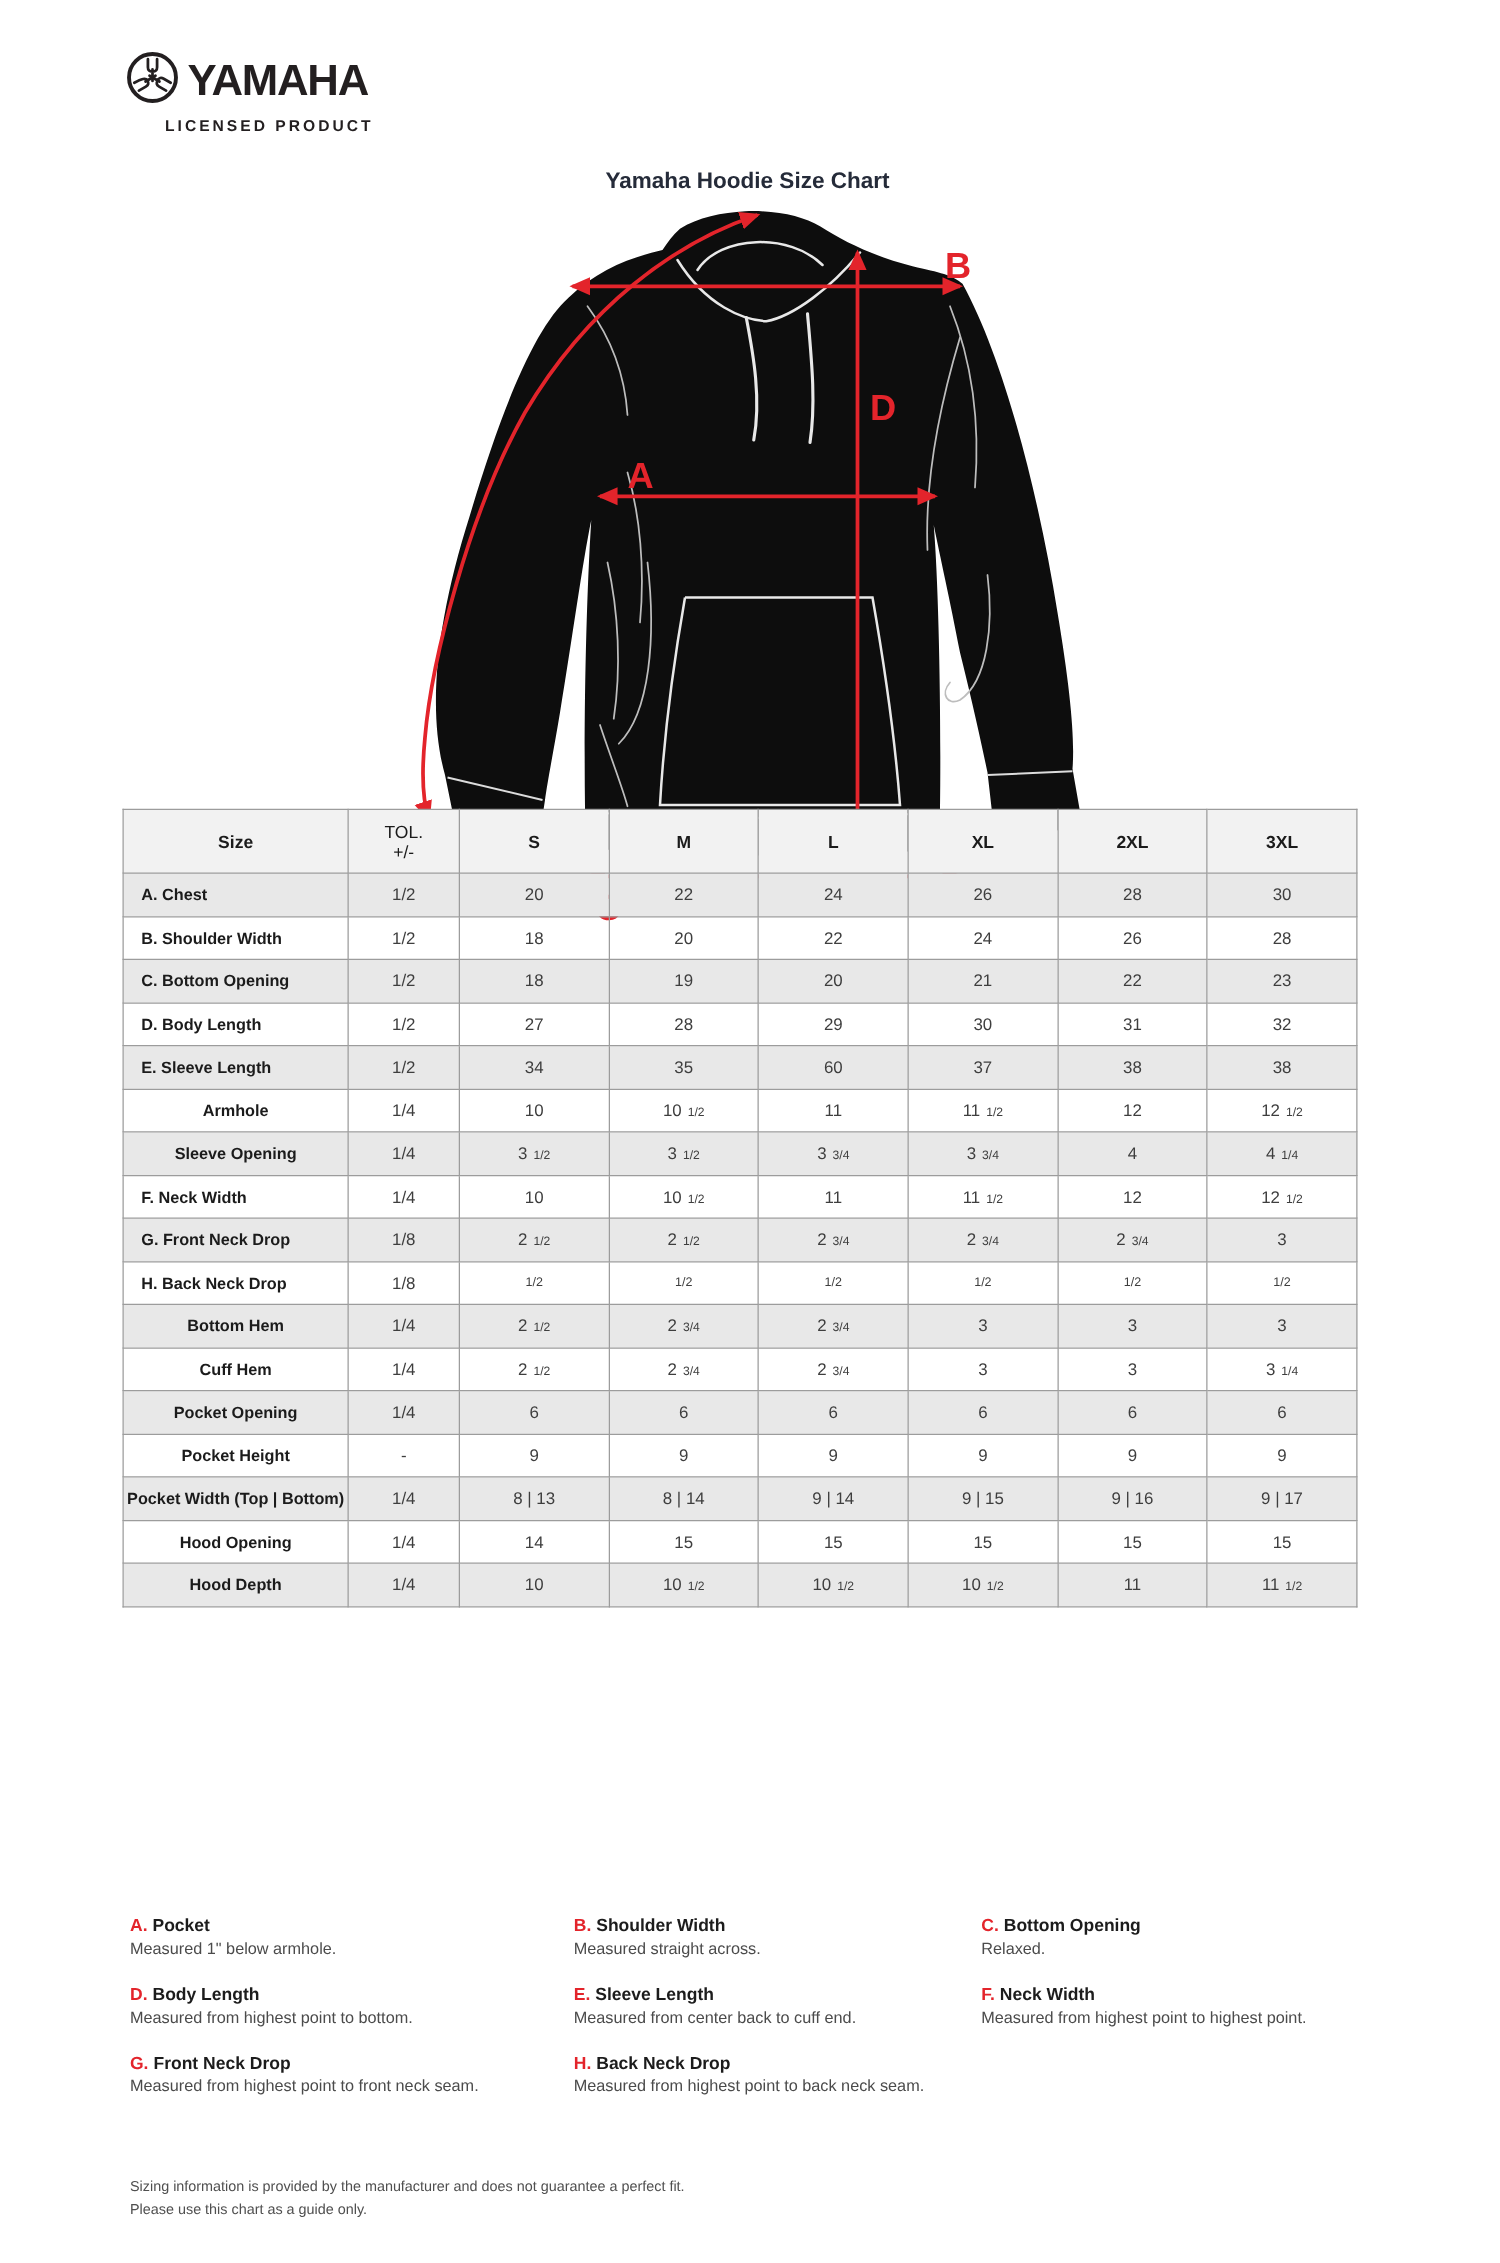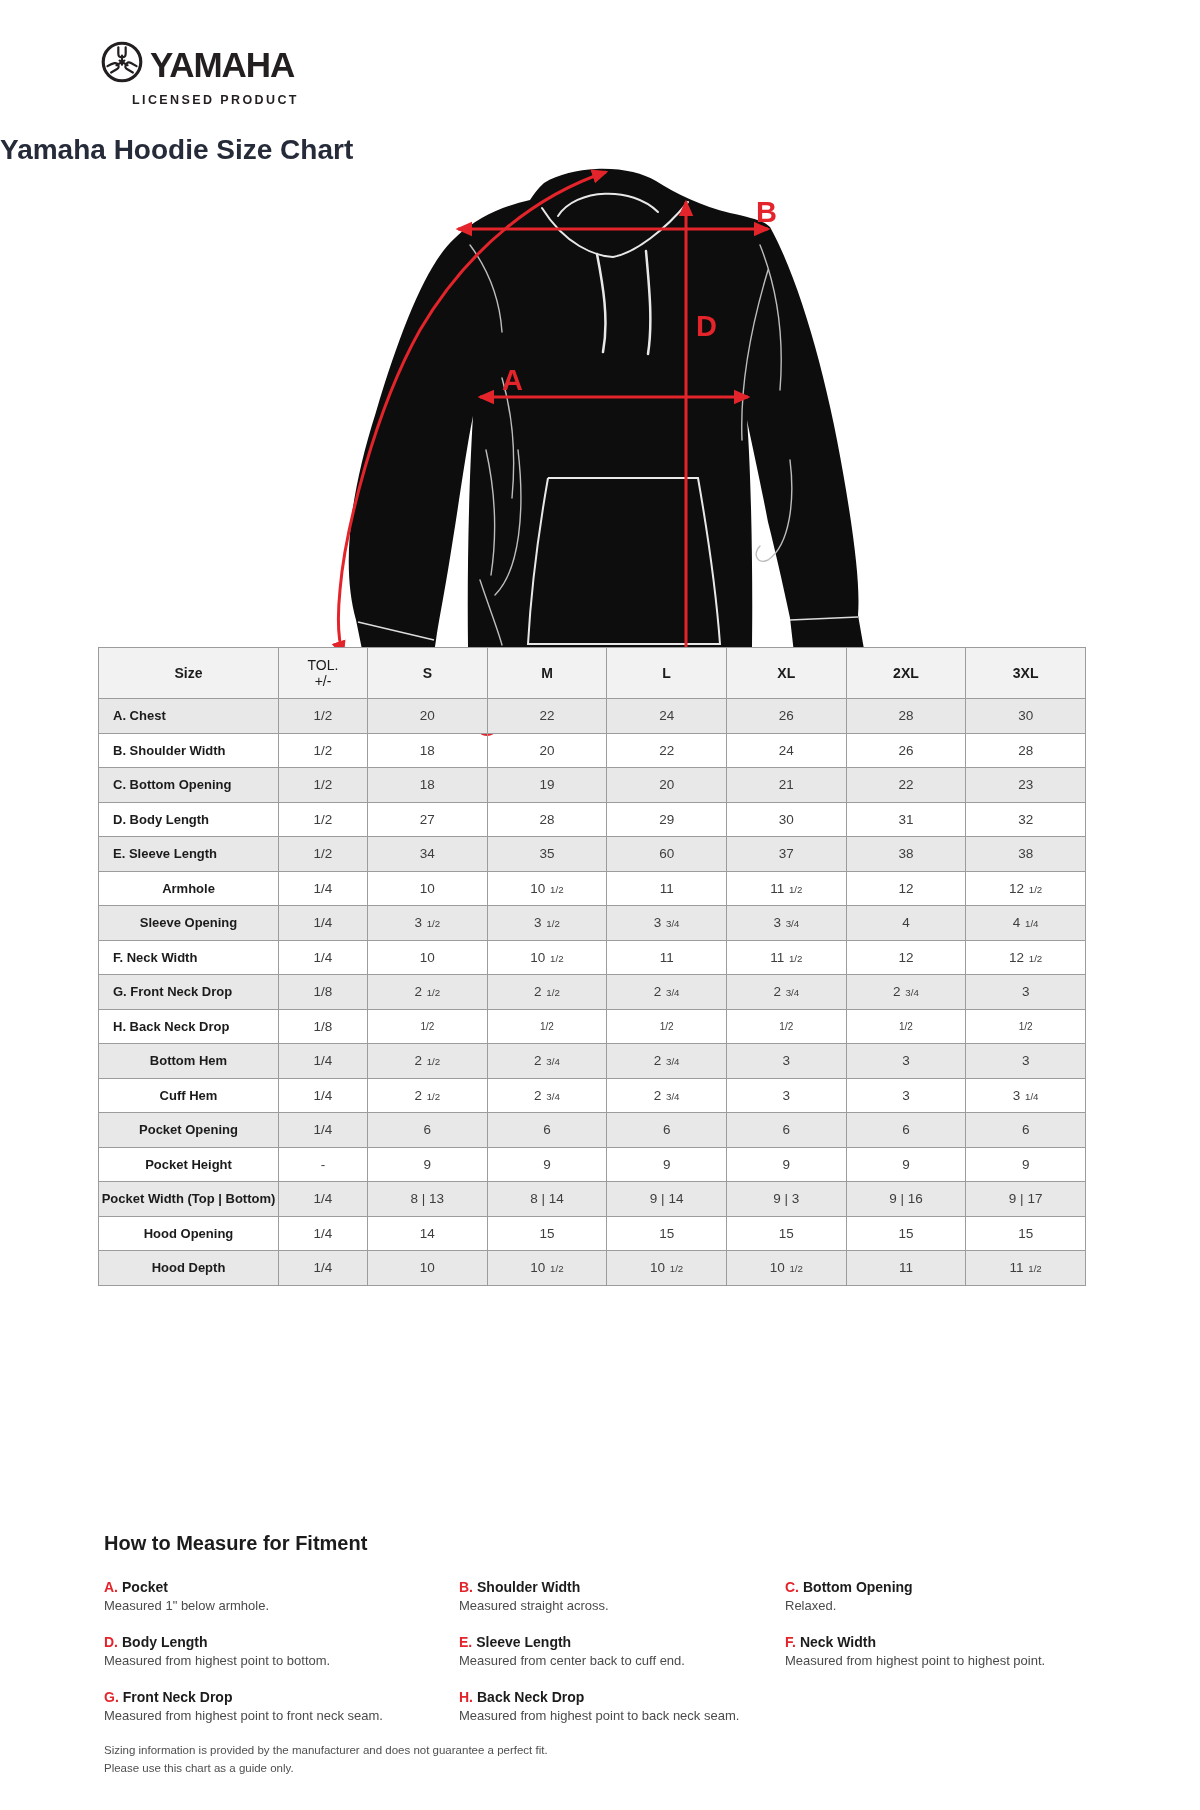--- a/index.html
+++ b/index.html
@@ -11,22 +11,22 @@
   body{font-family:"Liberation Sans","DejaVu Sans",sans-serif;color:#222;}
   .page{position:relative;width:1196px;height:1810px;background:#fff;overflow:hidden;}
 
   
   .logo{position:absolute;left:100px;top:40px;}
   .logo-row{display:flex;align-items:center;gap:6px;}
   .logo-brand{font-size:35px;font-weight:800;letter-spacing:-1px;color:var(--ink);line-height:1;}
   .logo-sub{margin-top:5px;font-size:12.5px;font-weight:700;letter-spacing:2.4px;color:var(--ink);margin-left:32px;}
 
   
-  .title{position:absolute;left:0;top:134px;width:100%;text-align:left;
-         font-size:28px;font-weight:700;color:var(--title);}
+  .title{position:absolute;left:0;top:134px;width:100%;text-align:center;
+         font-size:18px;font-weight:700;color:var(--title);}
 
   
   .diagram{position:absolute;left:290px;top:150px;width:620px;height:600px;}
   .red-stroke{stroke:var(--red);}
   .red-fill{fill:var(--red);}
   #ah path{fill:var(--red);}
   .dim-label{font-family:"Liberation Sans","DejaVu Sans",sans-serif;font-size:29px;font-weight:700;}
 
   
   .size-table{position:absolute;left:98px;top:647px;width:988px;border-collapse:collapse;table-layout:fixed;}
@@ -329,21 +329,21 @@
           <td>9</td>
           <td>9</td>
           <td>9</td>
         </tr>
         <tr>
           <td class="rowlabel">Pocket Width (Top | Bottom)</td>
           <td>1/4</td>
           <td>8 | 13</td>
           <td>8 | 14</td>
           <td>9 | 14</td>
-          <td>9 | 3</td>
+          <td>9 | 15</td>
           <td>9 | 16</td>
           <td>9 | 17</td>
         </tr>
         <tr>
           <td class="rowlabel">Hood Opening</td>
           <td>1/4</td>
           <td>14</td>
           <td>15</td>
           <td>15</td>
           <td>15</td>
@@ -357,21 +357,20 @@
           <td>10 <span class="frac">1/2</span></td>
           <td>10 <span class="frac">1/2</span></td>
           <td>10 <span class="frac">1/2</span></td>
           <td>11</td>
           <td>11 <span class="frac">1/2</span></td>
         </tr>
       </tbody>
   </table>
 
   <section class="measure">
-    <div class="measure-heading">How to Measure for Fitment</div>
     <div class="measure-grid" id="measure-grid">
         <div class="m-item">
           <div class="m-label"><span class="m-letter">A.</span><span>Pocket</span></div>
           <div class="m-desc">Measured 1" below armhole.</div>
         </div>
         <div class="m-item">
           <div class="m-label"><span class="m-letter">B.</span><span>Shoulder Width</span></div>
           <div class="m-desc">Measured straight across.</div>
         </div>
         <div class="m-item">

